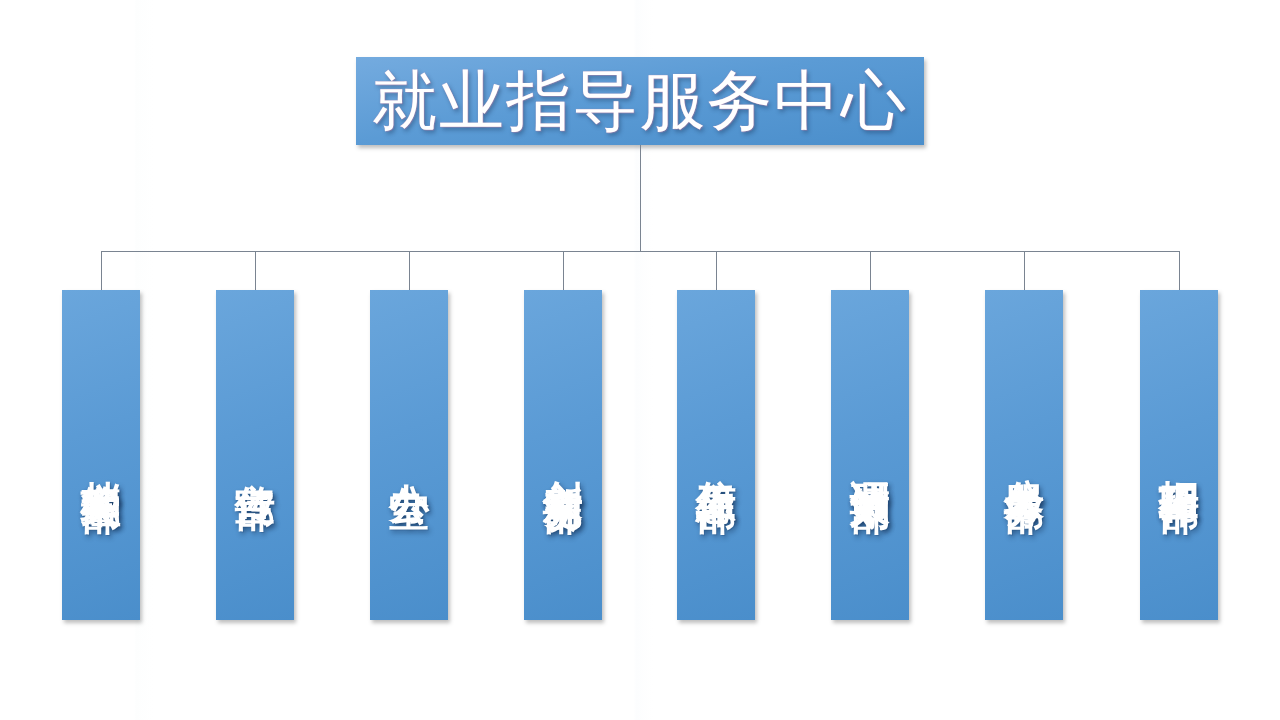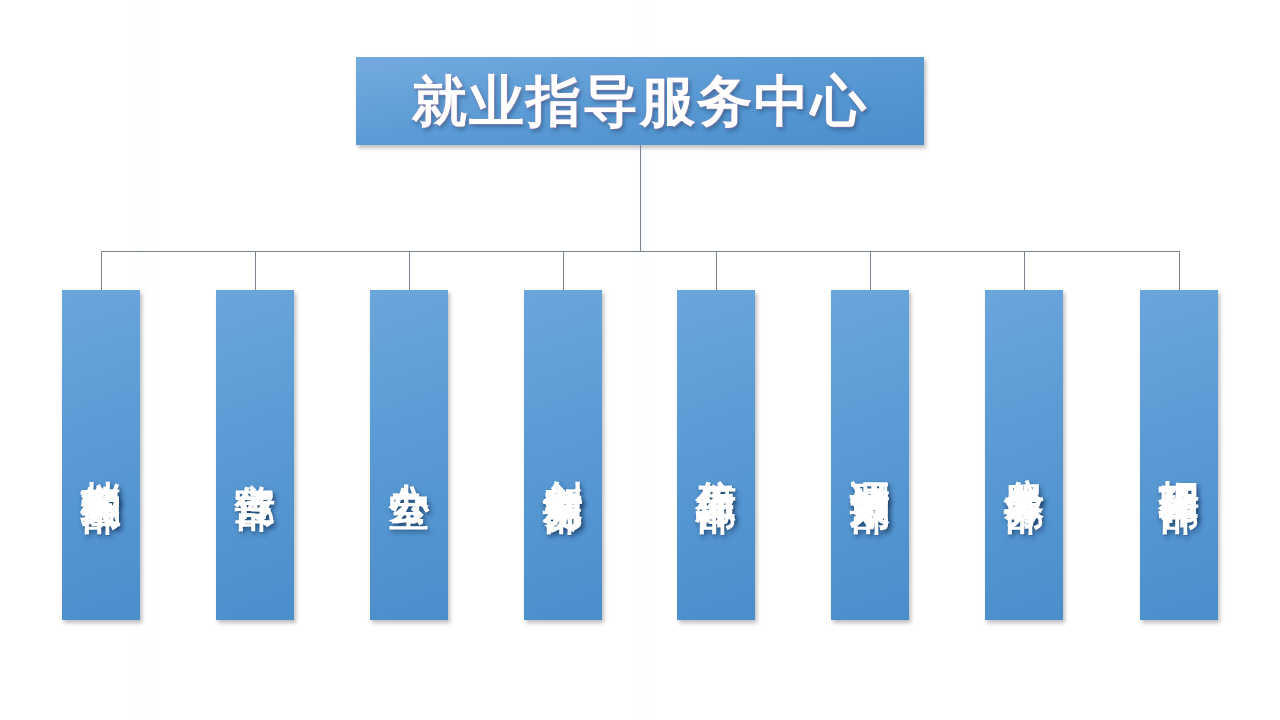--- a/index.html
+++ b/index.html
@@ -50,22 +50,22 @@
   }
 
   .node-root {
     left: 356px;
     top: 57px;
     width: 568px;
     height: 88px;
     background: linear-gradient(170deg, #74abdf 0%, #5b9bd5 45%, #4a8ecb 100%);
   }
   .node-root .node-label {
-    font-size: 55px;
-    font-weight: 700;
+    font-size: 65px;
+    font-weight: 400;
     color: #ffffff;
     letter-spacing: 2px;
     line-height: 1;
     white-space: nowrap;
     text-shadow:
       0 0 1px rgba(226,160,190,0.85),
       1px 1px 0 rgba(190,120,160,0.30),
       2px 3px 4px rgba(20,45,80,0.40);
   }
 

